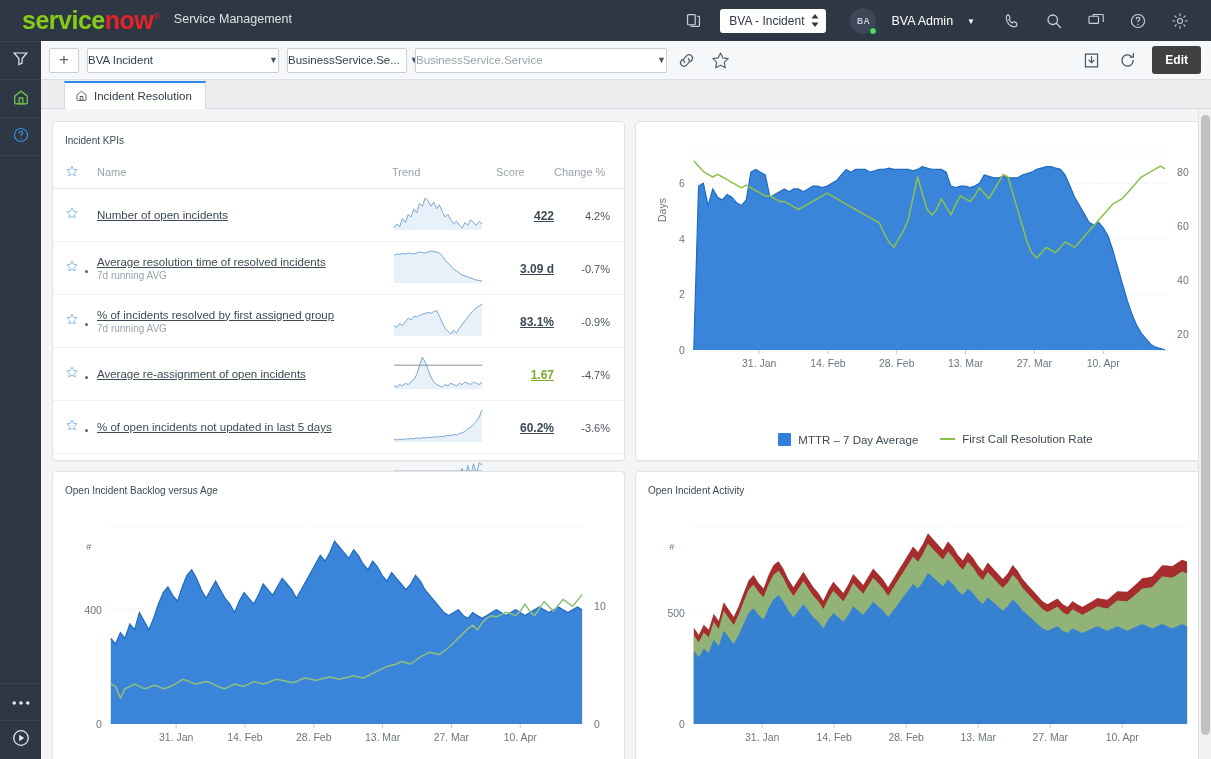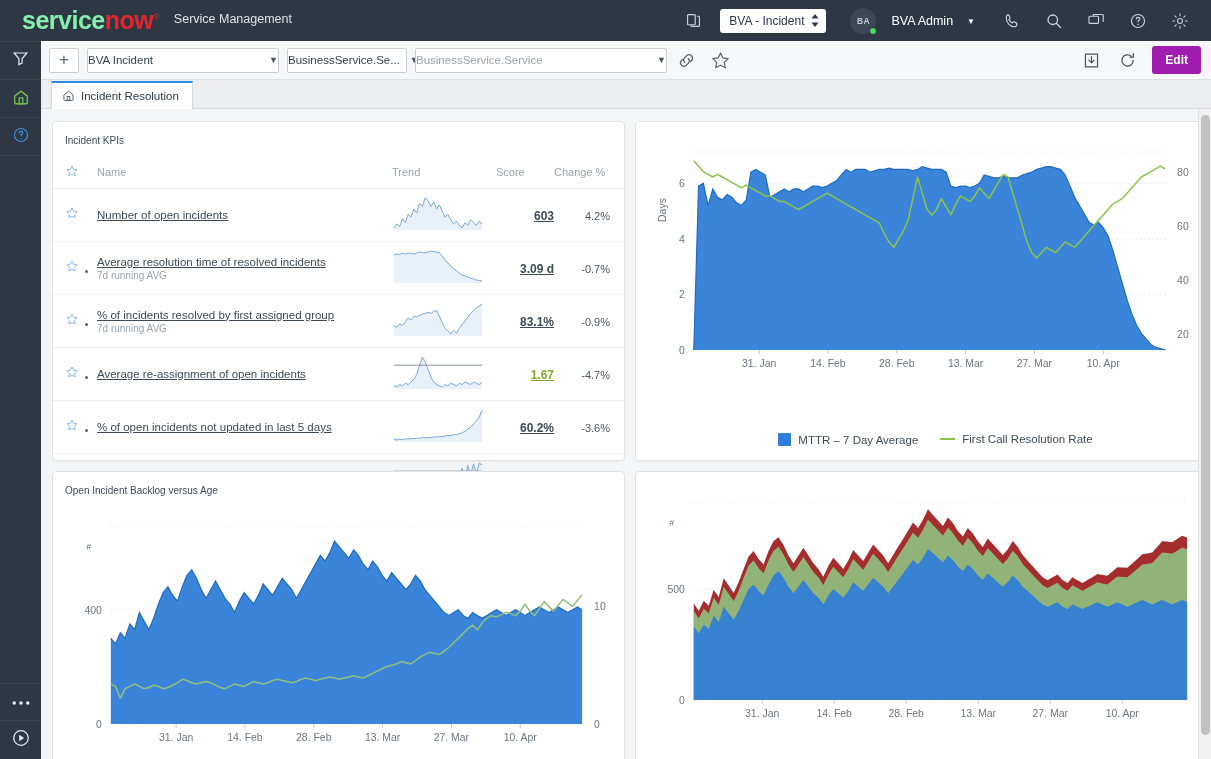--- a/index.html
+++ b/index.html
@@ -11,21 +11,21 @@
   }
   body { position: relative; }
 
   
   .topbar {
     position: absolute; left: 0; top: 0; width: 1211px; height: 41px;
     background: #2e3744;
     display: flex; align-items: center;
   }
   .logo-wrap { display: flex; align-items: baseline; padding-left: 22px; }
-  .logo-service { color: #86efac; font-size: 25px; font-weight: bold; letter-spacing: -0.5px; text-align: center; }
+  .logo-service { color: #84cc16; font-size: 25px; font-weight: bold; letter-spacing: -0.5px; text-align: center; }
   .logo-now { color: #e5242a; font-size: 25px; font-weight: bold; letter-spacing: -0.5px; }
   .logo-tm { color: #e5242a; font-size: 9px; position: relative; top: -9px; }
   .product-name { color: #dfe2e6; font-size: 12.5px; margin-left: 14px; position: relative; top: -2px; }
 
   .topbar-right { margin-left: auto; display: flex; align-items: center; padding-right: 14px; gap: 8px; }
   .tb-icon { width: 34px; height: 30px; display: flex; align-items: center; justify-content: center; color: #cbd2d9; cursor: pointer; }
   .tb-icon svg { display: block; }
 
   .scope-select {
     background: #ffffff; border-radius: 3px; height: 24px; min-width: 84px;
@@ -72,35 +72,35 @@
     display: flex; align-items: center; padding: 0 0; font-size: 11.5px; color: #33414f;
     margin-left: 8px; cursor: pointer; position: relative;
   }
   .tb-select .caret { margin-left: auto; padding-left: 10px; font-size: 9px; color: #4b5560; }
   .sel-a { width: 192px; }
   .sel-b { width: 120px; }
   .sel-c { width: 252px; color: #9aa3ac; }
   .tb-plain-icon { width: 30px; height: 30px; display: flex; align-items: center; justify-content: center; color: #5a646f; cursor: pointer; margin-left: 4px; }
   .toolbar-right { margin-left: auto; display: flex; align-items: center; gap: 2px; }
   .edit-btn {
-    background: #a21caf; color: #ffffff; font-size: 12px; font-weight: bold;
+    background: #404040; color: #ffffff; font-size: 12px; font-weight: bold;
     border-radius: 3px; padding: 7px 13px; cursor: pointer; margin-left: 8px;
   }
 
   
   .tabstrip {
     position: absolute; left: 41px; top: 80px; width: 1170px; height: 29px;
     background: #eceef0; border-bottom: 1px solid #d6d9dd;
     display: flex; align-items: flex-end; padding-left: 10px;
   }
   .tab {
     height: 28px; background: #ffffff; border: 1px solid #d6d9dd; border-bottom: none;
     border-top: 2px solid #2e8ae6;
     display: flex; align-items: center; gap: 6px; padding: 0 13px 0 10px;
-    font-size: 11.5px; color: #2d3a47; cursor: pointer; position: relative; top: 1px;
+    font-size: 11.5px; color: #2d3a47; cursor: pointer; position: relative; top: 1px; margin-left: 13px;
   }
 
   
   .content {
     position: absolute; left: 41px; top: 109px; width: 1170px; height: 650px;
     background: #f4f5f6; overflow: hidden;
   }
   .grid {
     display: grid; grid-template-columns: 573px 573px; gap: 10px;
     padding: 12px 11px;
@@ -362,21 +362,21 @@
                     <path d="M12 3.5l2.7 5.6 6.1.8-4.5 4.3 1.2 6.1L12 17.4l-5.5 2.9 1.2-6.1L3.2 9.9l6.1-.8z"></path>
                   </svg></span></td>
               <td class="col-bullet"></td>
               <td class="col-name">
                 <a class="kpi-link">Number of open incidents</a>
               </td>
               <td class="col-trend"><svg width="92" height="34" viewBox="0 0 92 34">
                   <path d="M2.0 32.0 L4.8 27.9 L7.7 30.6 L10.5 22.5 L13.4 26.5 L16.2 18.4 L19.0 21.1 L21.9 12.9 L24.7 17.0 L27.5 7.5 L30.4 10.2 L33.2 2.0 L36.1 4.7 L38.9 10.2 L41.7 6.1 L44.6 12.9 L47.4 8.8 L50.3 15.6 L53.1 21.1 L55.9 18.4 L58.8 23.8 L61.6 27.9 L64.5 25.2 L67.3 29.3 L70.1 32.0 L73.0 26.5 L75.8 29.3 L78.6 23.8 L81.5 26.5 L84.3 29.3 L87.2 25.2 L90.0 27.9 L90.0 34 L2.0 34 Z" fill="#e8f1fa"></path>
                   <path d="M2.0 32.0 L4.8 27.9 L7.7 30.6 L10.5 22.5 L13.4 26.5 L16.2 18.4 L19.0 21.1 L21.9 12.9 L24.7 17.0 L27.5 7.5 L30.4 10.2 L33.2 2.0 L36.1 4.7 L38.9 10.2 L41.7 6.1 L44.6 12.9 L47.4 8.8 L50.3 15.6 L53.1 21.1 L55.9 18.4 L58.8 23.8 L61.6 27.9 L64.5 25.2 L67.3 29.3 L70.1 32.0 L73.0 26.5 L75.8 29.3 L78.6 23.8 L81.5 26.5 L84.3 29.3 L87.2 25.2 L90.0 27.9" fill="none" stroke="#7aa7d6" stroke-width="1" stroke-linejoin="round"></path>
                 </svg></td>
-              <td class="col-score"><span class="score">603</span></td>
+              <td class="col-score"><span class="score">422</span></td>
               <td class="col-change"><span class="change">4.2%</span></td>
             </tr>
             <tr>
               <td class="col-star"><span class="star"><svg width="14" height="14" viewBox="0 0 24 24" fill="none" stroke="#7fb3e0" stroke-width="1.5" stroke-linejoin="round">
                     <path d="M12 3.5l2.7 5.6 6.1.8-4.5 4.3 1.2 6.1L12 17.4l-5.5 2.9 1.2-6.1L3.2 9.9l6.1-.8z"></path>
                   </svg></span></td>
               <td class="col-bullet"><span class="bullet"></span></td>
               <td class="col-name">
                 <a class="kpi-link">Average resolution time of resolved incidents</a>
                 <span class="kpi-sub">7d running AVG</span>
@@ -527,20 +527,21 @@
             <line x1="399.80291970802926" y1="224" x2="399.80291970802926" y2="228" stroke="#c3c9cf" stroke-width="1"></line>
             <text x="399.80291970802926" y="241" font-size="10.5" fill="#6b7580" text-anchor="middle" font-family="&quot;Liberation Sans&quot;, sans-serif">27. Mar</text>
             <line x1="468.8540145985402" y1="224" x2="468.8540145985402" y2="228" stroke="#c3c9cf" stroke-width="1"></line>
             <text x="468.8540145985402" y="241" font-size="10.5" fill="#6b7580" text-anchor="middle" font-family="&quot;Liberation Sans&quot;, sans-serif">10. Apr</text>
           </svg>
       </div>
 
     </div>
 
     <div class="card card-chart">
+      <div class="card-title">Open Incident Activity</div>
       <div class="chart-box">
         <svg id="chart2" width="100%" height="100%" viewBox="0 0 573 270" preserveAspectRatio="none">
             <line x1="58" y1="224" x2="553" y2="224" stroke="#d8dde2" stroke-width="1" stroke-dasharray="1 3"></line>
             <line x1="58" y1="112.88888888888889" x2="553" y2="112.88888888888889" stroke="#d8dde2" stroke-width="1" stroke-dasharray="1 3"></line>
             <line x1="58" y1="26" x2="553" y2="26" stroke="#d8dde2" stroke-width="1" stroke-dasharray="1 3"></line>
             <path d="M58.0 127.6 L63.0 134.9 L68.0 124.7 L73.0 129.8 L78.0 113.8 L83.0 121.1 L88.0 102.2 L93.0 109.6 L98.0 117.1 L103.0 106.2 L108.0 92.9 L113.0 80.4 L118.0 75.1 L123.0 82.9 L128.0 88.4 L133.0 75.1 L138.0 65.1 L143.0 61.3 L148.0 69.1 L153.0 79.6 L158.0 87.3 L163.0 79.6 L168.0 71.8 L173.0 79.6 L178.0 87.3 L183.0 92.9 L188.0 100.7 L193.0 90.0 L198.0 81.8 L203.0 87.3 L208.0 92.9 L213.0 84.4 L218.0 74.0 L223.0 79.6 L228.0 85.1 L233.0 76.7 L238.0 68.4 L243.0 74.0 L248.0 79.6 L253.0 87.3 L258.0 78.9 L263.0 70.7 L268.0 62.9 L273.0 54.7 L278.0 46.4 L283.0 52.0 L288.0 43.8 L293.0 33.3 L298.0 38.9 L303.0 44.4 L308.0 50.0 L313.0 41.6 L318.0 47.1 L323.0 54.9 L328.0 60.4 L333.0 52.0 L338.0 57.6 L343.0 65.3 L348.0 70.9 L353.0 62.4 L358.0 68.0 L363.0 73.6 L368.0 79.1 L373.0 73.6 L378.0 65.1 L383.0 70.7 L388.0 79.1 L393.0 84.7 L398.0 90.2 L403.0 95.8 L408.0 101.3 L413.0 104.2 L418.0 101.3 L423.0 98.4 L428.0 104.0 L433.0 106.9 L438.0 101.3 L443.0 104.2 L448.0 106.9 L453.0 104.0 L458.0 101.3 L463.0 98.0 L468.0 99.1 L473.0 99.8 L478.0 95.6 L483.0 91.3 L488.0 91.6 L493.0 91.8 L498.0 87.6 L503.0 82.9 L508.0 78.2 L513.0 77.6 L518.0 76.4 L523.0 70.9 L528.0 65.3 L533.0 65.6 L538.0 66.2 L543.0 63.1 L548.0 59.8 L553.0 61.6 L553.0 224.0 L58.0 224.0 Z" fill="#9e1b1b" fill-opacity="0.92"></path>
             <path d="M58.0 135.1 L63.0 142.2 L68.0 132.4 L73.0 137.3 L78.0 121.8 L83.0 128.9 L88.0 110.7 L93.0 117.8 L98.0 125.1 L103.0 114.7 L108.0 101.8 L113.0 89.6 L118.0 84.4 L123.0 92.0 L128.0 97.3 L133.0 84.4 L138.0 74.7 L143.0 70.7 L148.0 78.2 L153.0 88.4 L158.0 96.0 L163.0 88.4 L168.0 80.9 L173.0 88.4 L178.0 96.0 L183.0 101.3 L188.0 108.9 L193.0 98.7 L198.0 90.7 L203.0 96.0 L208.0 101.3 L213.0 93.3 L218.0 83.1 L223.0 88.4 L228.0 93.8 L233.0 85.8 L238.0 77.8 L243.0 83.1 L248.0 88.4 L253.0 96.0 L258.0 88.0 L263.0 80.0 L268.0 72.4 L273.0 64.4 L278.0 56.4 L283.0 61.8 L288.0 53.8 L293.0 43.6 L298.0 48.9 L303.0 54.2 L308.0 59.6 L313.0 51.6 L318.0 56.9 L323.0 64.4 L328.0 69.8 L333.0 61.8 L338.0 67.1 L343.0 74.7 L348.0 80.0 L353.0 72.0 L358.0 77.3 L363.0 82.7 L368.0 88.0 L373.0 82.7 L378.0 74.7 L383.0 80.0 L388.0 88.0 L393.0 93.3 L398.0 98.7 L403.0 104.0 L408.0 109.3 L413.0 112.0 L418.0 109.3 L423.0 106.7 L428.0 112.0 L433.0 114.7 L438.0 109.3 L443.0 112.0 L448.0 114.7 L453.0 112.0 L458.0 109.3 L463.0 106.2 L468.0 107.6 L473.0 108.4 L478.0 104.4 L483.0 100.4 L488.0 100.9 L493.0 101.3 L498.0 97.3 L503.0 92.9 L508.0 88.4 L513.0 88.0 L518.0 87.1 L523.0 81.8 L528.0 76.4 L533.0 76.9 L538.0 77.8 L543.0 74.7 L548.0 71.6 L553.0 73.3 L553.0 224.0 L58.0 224.0 Z" fill="#8fbf7f" fill-opacity="0.92"></path>
             <path d="M58.0 150.7 L63.0 157.3 L68.0 148.4 L73.0 152.9 L78.0 139.6 L83.0 146.2 L88.0 130.7 L93.0 137.3 L98.0 144.0 L103.0 135.1 L108.0 124.0 L113.0 112.9 L118.0 108.4 L123.0 115.1 L128.0 119.6 L133.0 108.4 L138.0 99.6 L143.0 95.1 L148.0 101.8 L153.0 110.7 L158.0 117.3 L163.0 110.7 L168.0 104.0 L173.0 110.7 L178.0 117.3 L183.0 121.8 L188.0 128.4 L193.0 119.6 L198.0 112.9 L203.0 117.3 L208.0 121.8 L213.0 115.1 L218.0 106.2 L223.0 110.7 L228.0 115.1 L233.0 108.4 L238.0 101.8 L243.0 106.2 L248.0 110.7 L253.0 117.3 L258.0 110.7 L263.0 104.0 L268.0 97.3 L273.0 90.7 L278.0 84.0 L283.0 88.4 L288.0 81.8 L293.0 72.9 L298.0 77.3 L303.0 81.8 L308.0 86.2 L313.0 79.6 L318.0 84.0 L323.0 90.7 L328.0 95.1 L333.0 88.4 L338.0 92.9 L343.0 99.6 L348.0 104.0 L353.0 97.3 L358.0 101.8 L363.0 106.2 L368.0 110.7 L373.0 106.2 L378.0 99.6 L383.0 104.0 L388.0 110.7 L393.0 115.1 L398.0 119.6 L403.0 124.0 L408.0 128.4 L413.0 130.7 L418.0 128.4 L423.0 126.2 L428.0 130.7 L433.0 132.9 L438.0 128.4 L443.0 130.7 L448.0 132.9 L453.0 130.7 L458.0 128.4 L463.0 126.2 L468.0 128.4 L473.0 130.7 L478.0 128.4 L483.0 126.2 L488.0 128.4 L493.0 130.7 L498.0 128.4 L503.0 126.2 L508.0 124.0 L513.0 126.2 L518.0 128.4 L523.0 126.2 L528.0 124.0 L533.0 126.2 L538.0 128.4 L543.0 126.2 L548.0 124.0 L553.0 126.2 L553.0 224.0 L58.0 224.0 Z" fill="#2f7ed8" fill-opacity="0.92"></path>
             <text x="49" y="228" font-size="10.5" fill="#6b7580" text-anchor="end" font-family="&quot;Liberation Sans&quot;, sans-serif">0</text>
             <text x="49" y="116.88888888888889" font-size="10.5" fill="#6b7580" text-anchor="end" font-family="&quot;Liberation Sans&quot;, sans-serif">500</text>

